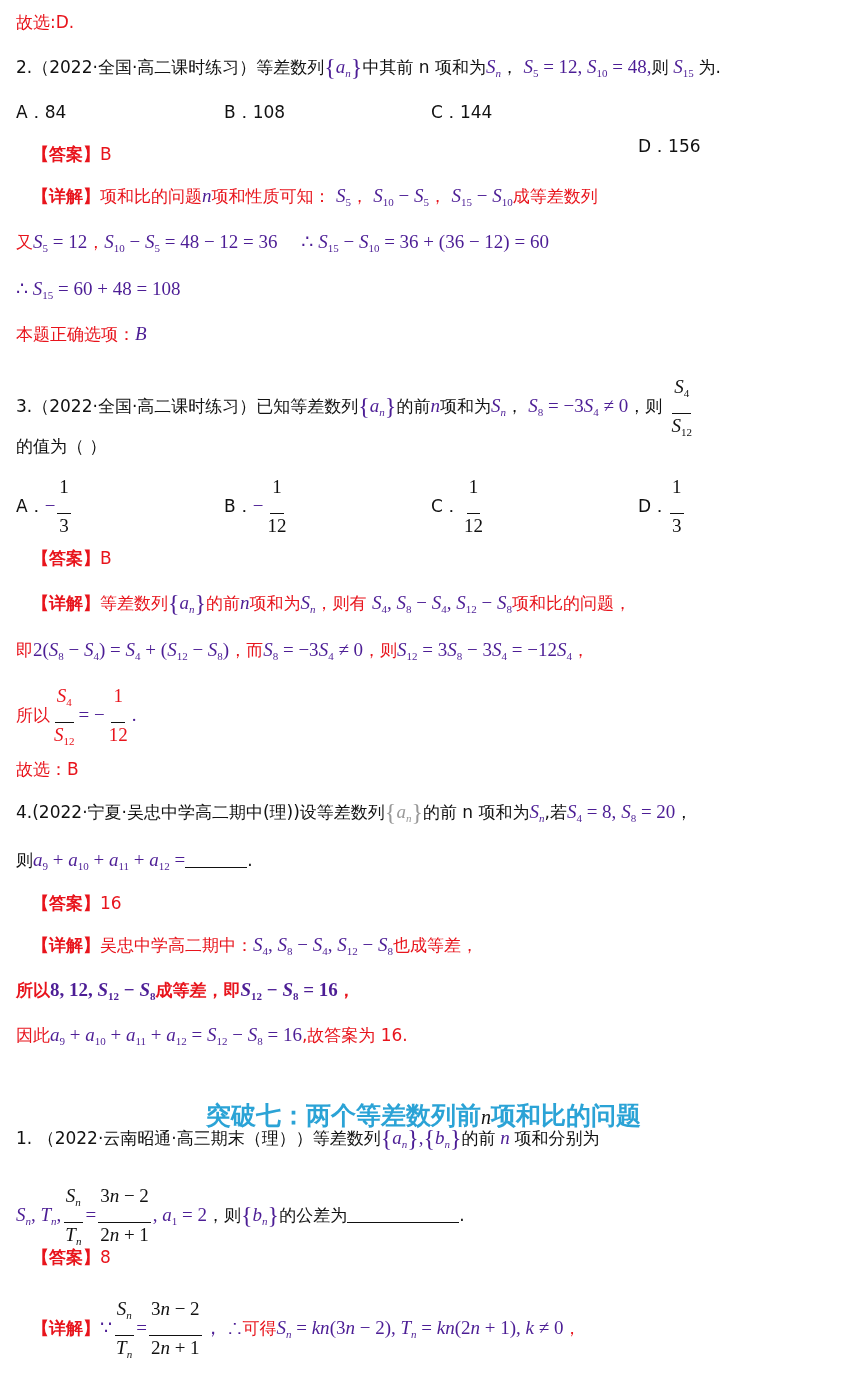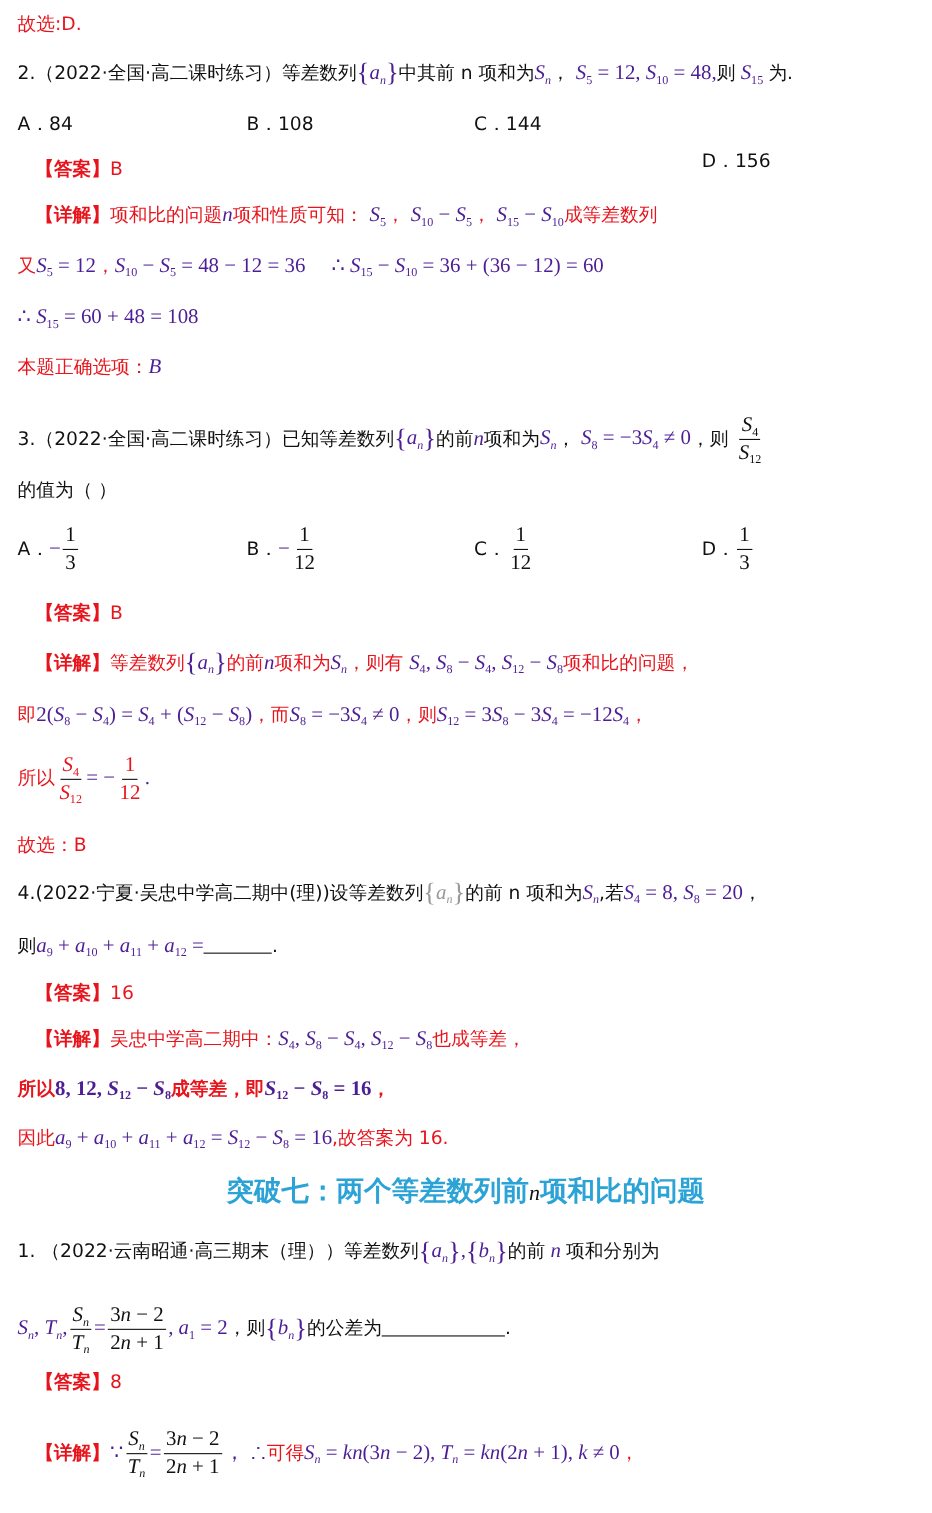--- a/index.html
+++ b/index.html
@@ -5,27 +5,27 @@
   html, body { margin: 0; padding: 0; background: #ffffff; }
   body {
     width: 847px; height: 1375px; position: relative; overflow: hidden;
     font-family: "DejaVu Sans", sans-serif; color: #111;
   }
   .line {
     position: absolute; left: 16px; white-space: nowrap;
     font-size: 17px; line-height: 24px;
   }
   .red { color: #e8141c; }
-  .blue { color: #2ba3d6; }
+  .blue { color: #2ba3d6; margin-top: 33px; }
   .m { font-family: "Liberation Serif", serif; font-size: 19px; color: #4c1d95; }
   .m i, i.v { font-style: italic; }
   sub { font-size: 11px; vertical-align: -4px; line-height: 0; }
   .br { font-size: 24px; font-family: "Liberation Serif", serif; vertical-align: -2px; }
   .frac { display: inline-flex; flex-direction: column; align-items: center; vertical-align: middle; font-family: "Liberation Serif", serif; font-size: 19px; margin: 0 2px; }
-  .frac .num { padding: 0 2px 1px; border-bottom: 1px solid #111; line-height: 22px; }
+  .frac .num { padding: 0 2px 15px; border-bottom: 1px solid #111; line-height: 22px; }
   .frac .den { padding: 1px 2px 0; line-height: 22px; }
   .opt { position: absolute; font-size: 17px; }
   .heading { position: absolute; left: 0; width: 847px; text-align: center; font-size: 25px; font-weight: bold; top: 1066px; }
   .blank { display: inline-block; border-bottom: 1px solid #111; vertical-align: -2px; height: 16px; }
   .bracket { font-weight: bold; margin-left: 16px; }
 </style>
 </head>
 <body>
 
 <div class="line red" style="top:10px;">故选:D.</div>

